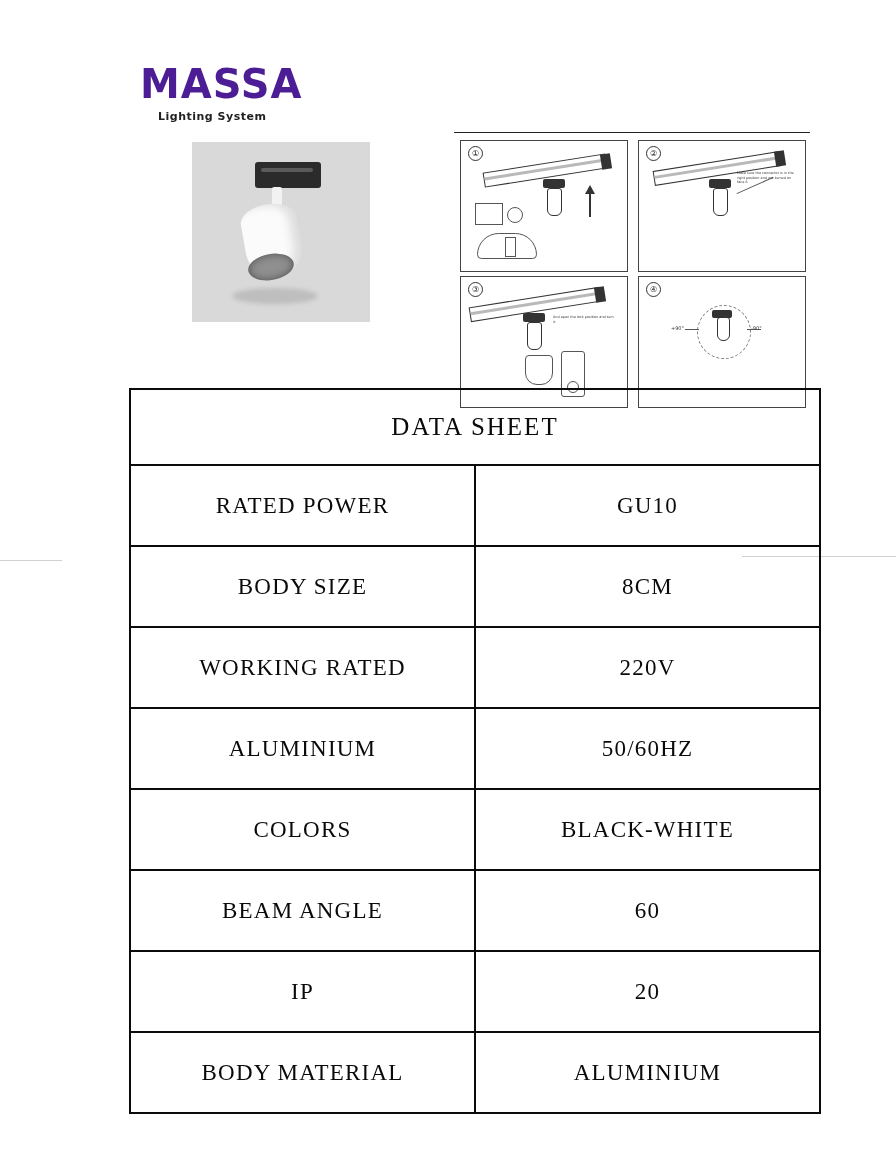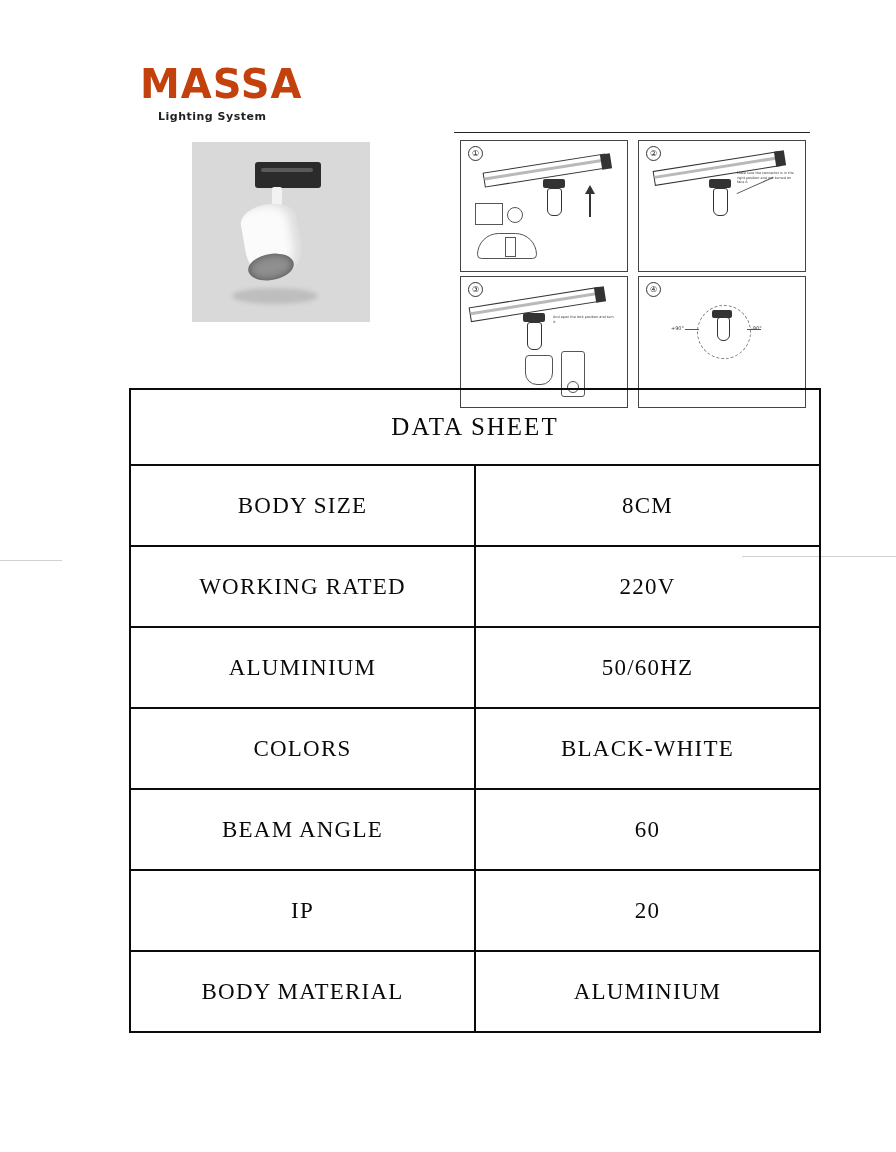--- a/index.html
+++ b/index.html
@@ -29,21 +29,21 @@
     position: absolute;
     left: 140px;
     top: 12px;
     width: 200px;
   }
   .brand-name {
     font-family: "DejaVu Sans", sans-serif;
     font-weight: bold;
     font-size: 40px;
     letter-spacing: 1px;
-    color: #c2410c;
+    color: #4c1d95;
     line-height: 1;
   }
   .brand-sub {
     font-family: "DejaVu Sans", sans-serif;
     font-weight: bold;
     font-size: 11px;
     letter-spacing: 0.5px;
     color: #222;
     margin-top: 6px;
     margin-left: 18px;
@@ -349,20 +349,24 @@
 
 <div class="scan-line" style="left:0; top:560px; width:62px;"></div>
 <div class="scan-line" style="left:742px; top:556px; width:154px;"></div>
 
 <table class="sheet">
   <tbody>
     <tr>
       <td class="title" colspan="2">DATA SHEET</td>
     </tr>
     <tr>
+      <td class="label">RATED POWER</td>
+      <td class="value">GU10</td>
+    </tr>
+    <tr>
       <td class="label">BODY SIZE</td>
       <td class="value">8CM</td>
     </tr>
     <tr>
       <td class="label">WORKING RATED</td>
       <td class="value">220V</td>
     </tr>
     <tr>
       <td class="label">ALUMINIUM</td>
       <td class="value">50/60HZ</td>

